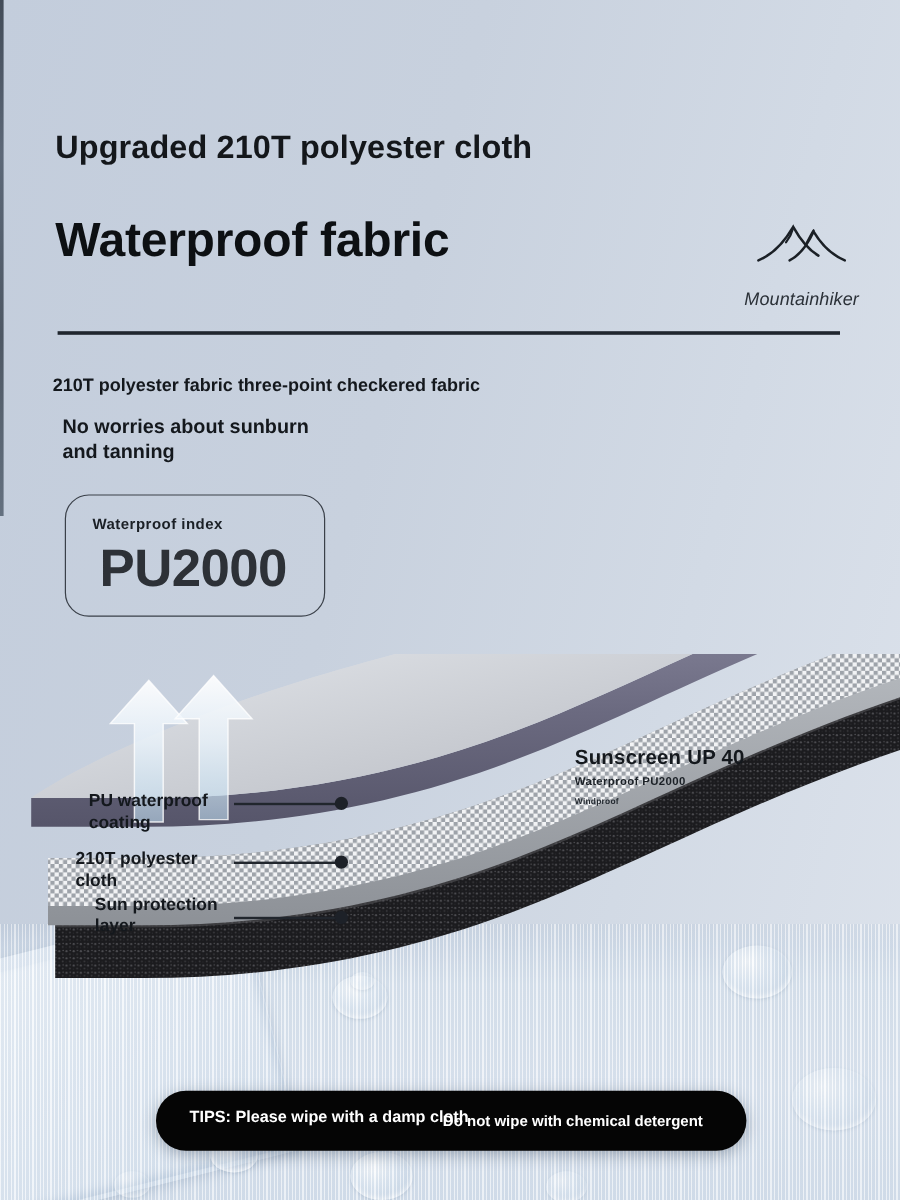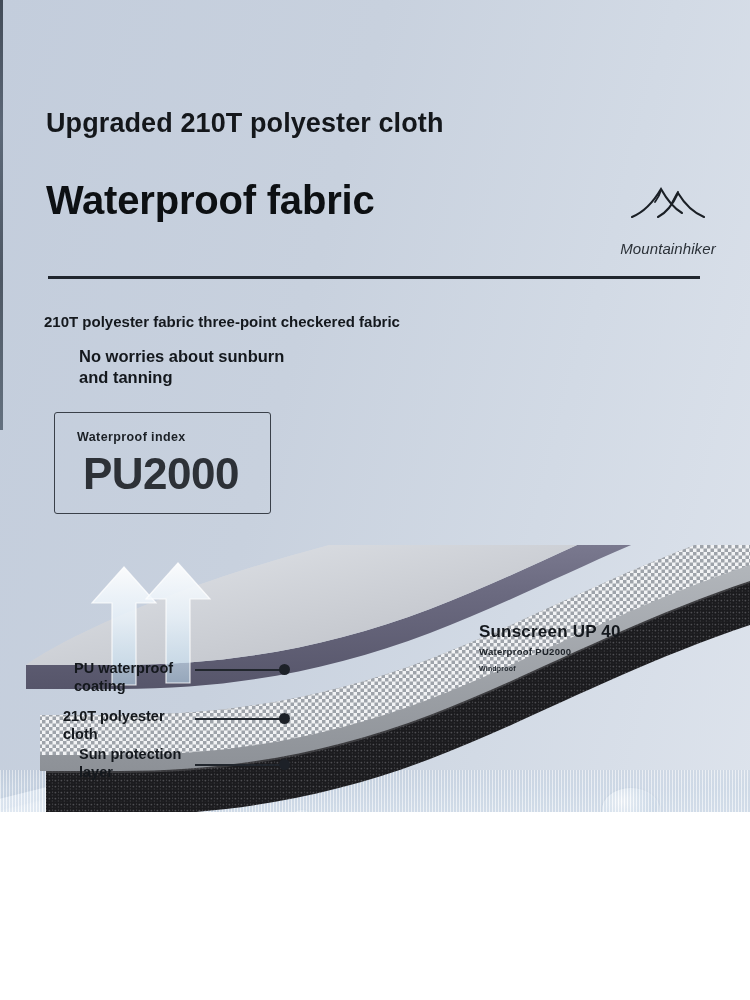--- a/index.html
+++ b/index.html
@@ -3,21 +3,21 @@
 <meta charset="utf-8">
 <style>
   html, body {
     margin: 0;
     padding: 0;
     background: #ffffff;
   }
   #page {
     position: relative;
     width: 750px;
-    height: 812px;
+    height: 1000px;
     overflow: hidden;
     font-family: "Liberation Sans", sans-serif;
     background:
       linear-gradient(105deg, #c3cddc 0%, #c8d1de 40%, #d2dae5 70%, #dde3ec 100%);
   }
   
   #edge-strip {
     position: absolute; left: 0; top: 0; width: 3px; height: 430px;
     background: linear-gradient(180deg,#2b3440 0%, #4a5666 30%, #39434f 65%, #53606f 100%);
     opacity: .85;
@@ -88,27 +88,27 @@
     background: #20262e;
   }
 
   
   #feat-1 {
     position: absolute; left: 44px; top: 313px;
     font-size: 15px; font-weight: bold; color: #14181d;
   }
   #feat-2 {
     position: absolute; left: 52px; top: 346px;
-    font-size: 16.5px; font-weight: bold; color: #14181d; line-height: 1.28; margin-left: 27px;
+    font-size: 16.5px; font-weight: bold; color: #14181d; line-height: 1.28;
   }
 
   
   #pu-box {
     position: absolute; left: 54px; top: 412px; width: 215px; height: 100px;
-    border: 1.6px solid #3a4049; border-radius: 3px;
+    border: 1.6px solid #3a4049; border-radius: 20px;
   }
   #pu-label {
     position: absolute; left: 22px; top: 17px;
     font-size: 12.5px; font-weight: bold; color: #1b2026; letter-spacing: .4px;
   }
   #pu-value {
     position: absolute; left: 28px; top: 36px;
     font-size: 44px; font-weight: bold; color: #2d3137; letter-spacing: -.5px;
   }
 

